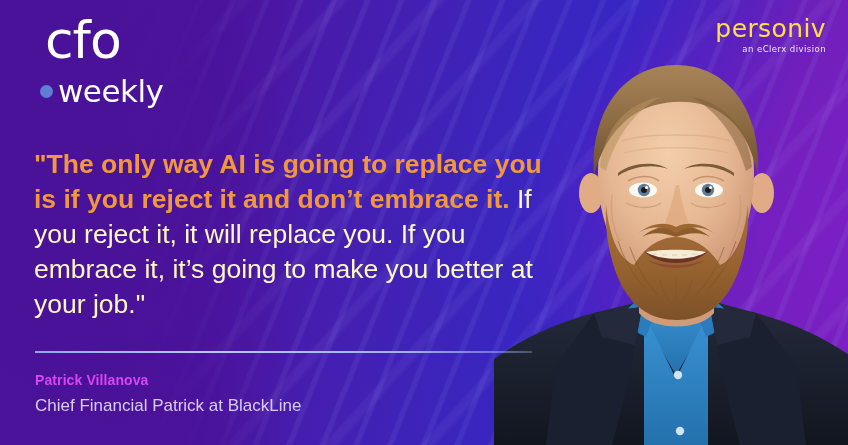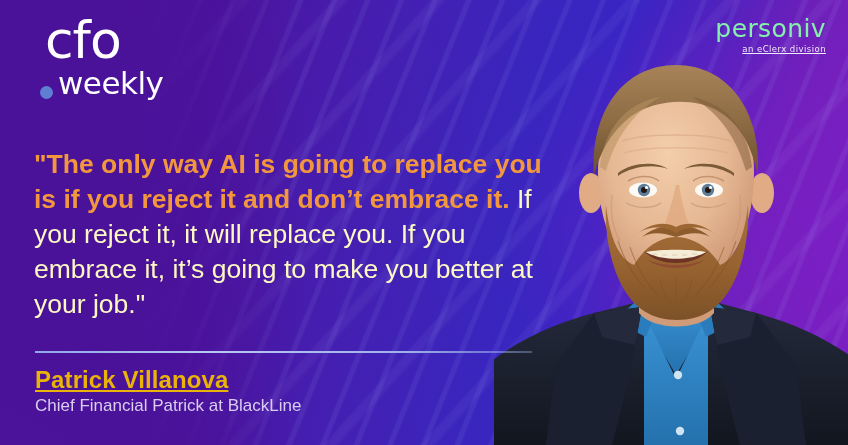--- a/index.html
+++ b/index.html
@@ -87,22 +87,22 @@
     font-size: 52px;
     font-weight: 400;
     color: #ffffff;
     letter-spacing: -1px;
     line-height: 52px;
     margin-left: 5px;
     font-family: "DejaVu Sans", sans-serif;
   }
   .logo-cfo .weekly-row {
     display: flex;
-    align-items: flex-end;
-    margin-top: 2px;
+    align-items: center;
+    margin-top: 10px;
   }
   .logo-cfo .dot {
     width: 13px; height: 13px;
     border-radius: 50%;
     background: #5f7fd2;
     margin-right: 5px;
     flex: 0 0 auto;
   }
   .logo-cfo .weekly-word {
     font-size: 31px;
@@ -116,33 +116,32 @@
   
   .logo-personiv {
     position: absolute;
     right: 22px; top: 16px;
     text-align: right;
     z-index: 7;
   }
   .logo-personiv .pv-word {
     font-size: 25px;
     font-weight: 400;
-    color: #86efac;
+    color: #fde047;
     letter-spacing: 0.4px;
     line-height: 26px;
     font-family: "DejaVu Sans", sans-serif;
   }
   .logo-personiv .pv-tag {
     font-size: 8.5px;
     color: #f0eaf8;
     letter-spacing: 0.45px;
     margin-top: 2px;
     line-height: 10px;
     font-family: "DejaVu Sans", sans-serif;
-    text-decoration: underline;
   }
 
   
   .quote {
     position: absolute;
     left: 34px; top: 147px;
     width: 520px;
     z-index: 5;
     font-size: 26.5px;
     line-height: 35px;
@@ -167,27 +166,26 @@
     z-index: 5;
   }
 
   
   .attrib {
     position: absolute;
     left: 35px; top: 367px;
     z-index: 5;
   }
   .attrib .name {
-    font-size: 24px;
+    font-size: 14px;
     font-weight: bold;
-    color: #eab308;
+    color: #d946ef;
     letter-spacing: 0.1px;
     line-height: 26px;
     font-family: "Liberation Sans", sans-serif;
-    text-decoration: underline;
   }
   .attrib .role {
     font-size: 17px;
     font-weight: 400;
     color: #d9cdf0;
     line-height: 24px;
     margin-top: 1px;
     font-family: "Liberation Sans", sans-serif;
   }
 

